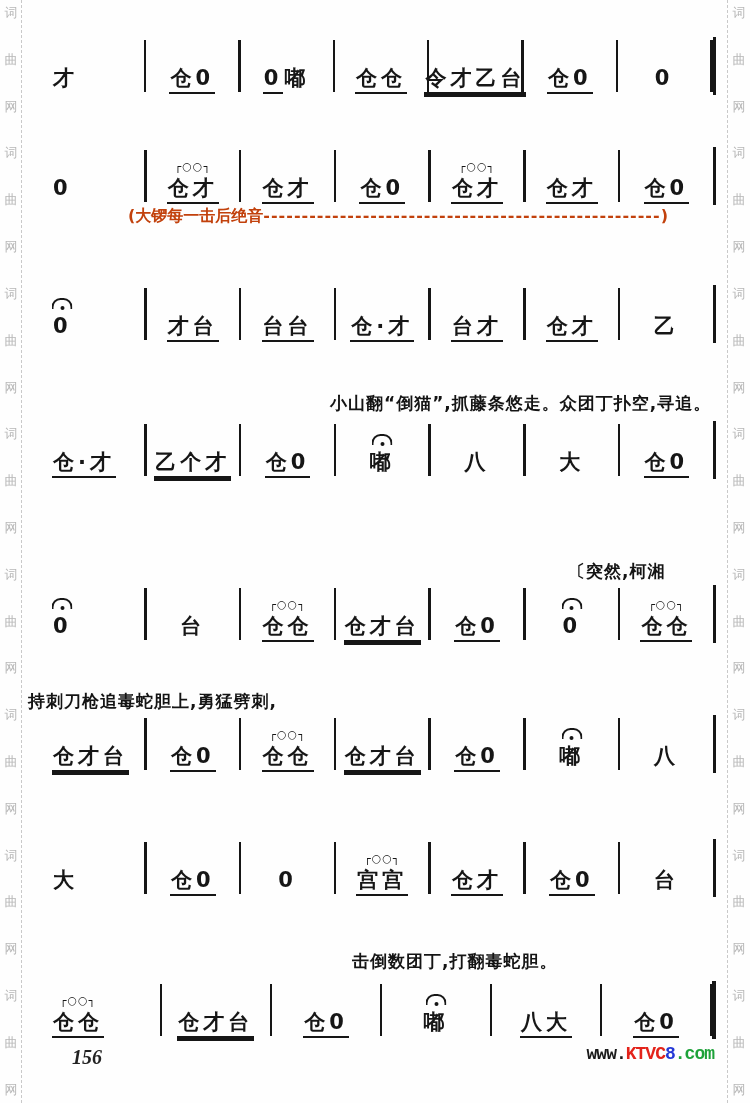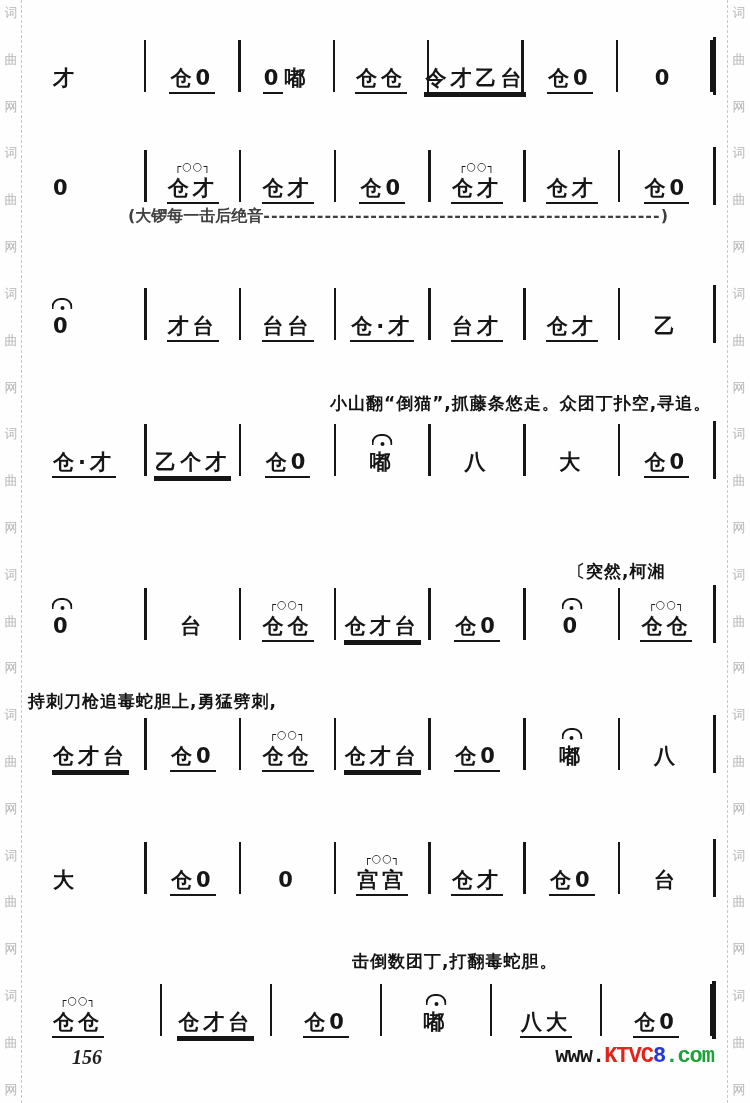--- a/index.html
+++ b/index.html
@@ -57,34 +57,34 @@
   .barline{width:2.5px;background:#161616;align-self:center;height:52px;flex:none;}
   .barline.end{width:3.5px;height:58px;}
 
   
   .ann{
     position:absolute;font-size:17px;font-weight:600;color:#141414;
     letter-spacing:1px;white-space:nowrap;
   }
   .gong-note{
     position:absolute;left:128px;top:206px;font-size:16px;font-weight:600;
-    color:#404040;white-space:nowrap;letter-spacing:0;
+    color:#c2410c;white-space:nowrap;letter-spacing:0;
   }
   .gong-note .dashes{letter-spacing:1px;font-weight:bold;}
 
   
   .page-number{
     position:absolute;left:72px;top:1046px;
     font-family:"Liberation Serif",serif;font-style:italic;font-weight:bold;
     font-size:20px;color:#222;
   }
   .site-logo{
     position:absolute;right:36px;top:1044px;
     font-family:"Liberation Mono",monospace;font-weight:bold;
-    font-size:22px;letter-spacing:-1px;white-space:nowrap;
+    font-size:18px;letter-spacing:-1px;white-space:nowrap;
   }
 </style>
 </head>
 <body>
 
 <div id="page">
 
   <div class="wm-col wm-left">
       <span style="color: rgb(183, 183, 183);">词</span>
       <span style="color: rgb(183, 183, 183);">曲</span>

